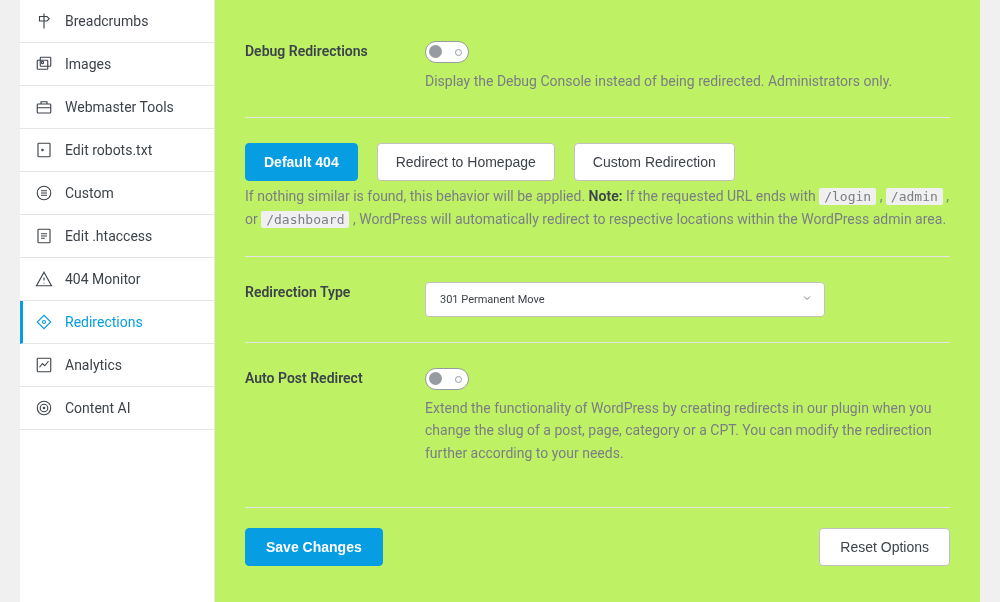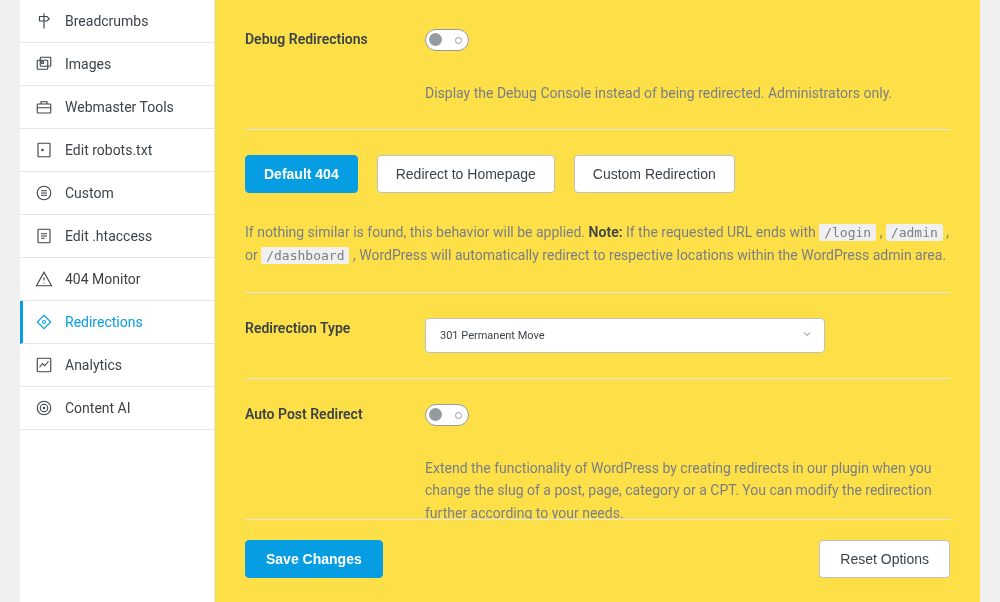--- a/index.html
+++ b/index.html
@@ -7,21 +7,21 @@
       font-family: -apple-system, BlinkMacSystemFont, "Segoe UI", Roboto, sans-serif;
       background: #f0f0f1;
       font-size: 14px;
       color: #3c434a;
       width: 1000px;
       height: 602px;
       overflow: hidden;
     }
     .container {
       display: flex;
-      background: #fde047;
+      background: #bef264;
       margin: 0 20px;
       height: 602px;
     }
     .sidebar {
       width: 195px;
       border-right: 1px solid #e5e5e5;
       background: #fff;
     }
     .sidebar-item {
       display: flex;
@@ -42,21 +42,21 @@
       height: 18px;
       margin-right: 12px;
       display: flex;
       align-items: center;
       justify-content: center;
     }
     .sidebar-item .icon svg { stroke: #3c434a; fill: none; stroke-width: 1.5; }
     .sidebar-item.active .icon svg { stroke: #069de3; }
     .main {
       flex: 1;
-      padding: 4px 30px;
+      padding: 16px 30px;
       display: flex;
       flex-direction: column;
       overflow: hidden;
     }
     .content-area {
       flex: 1;
       overflow-y: auto;
     }
     .setting-row {
       display: flex;
@@ -70,21 +70,21 @@
       color: #3c434a;
       font-size: 14px;
       padding-top: 2px;
     }
     .setting-control {
       flex: 1;
     }
     .setting-description {
       color: #7b7e85;
       font-size: 14px;
-      margin-top: 28px;
+      margin-top: 4px;
       line-height: 1.6;
     }
     .setting-description strong { color: #3c434a; font-weight: 600; }
     .code-inline {
       background: #f0f0f1;
       padding: 1px 5px;
       border-radius: 2px;
       font-family: monospace;
       font-size: 13px;
       color: #7b7e85;

